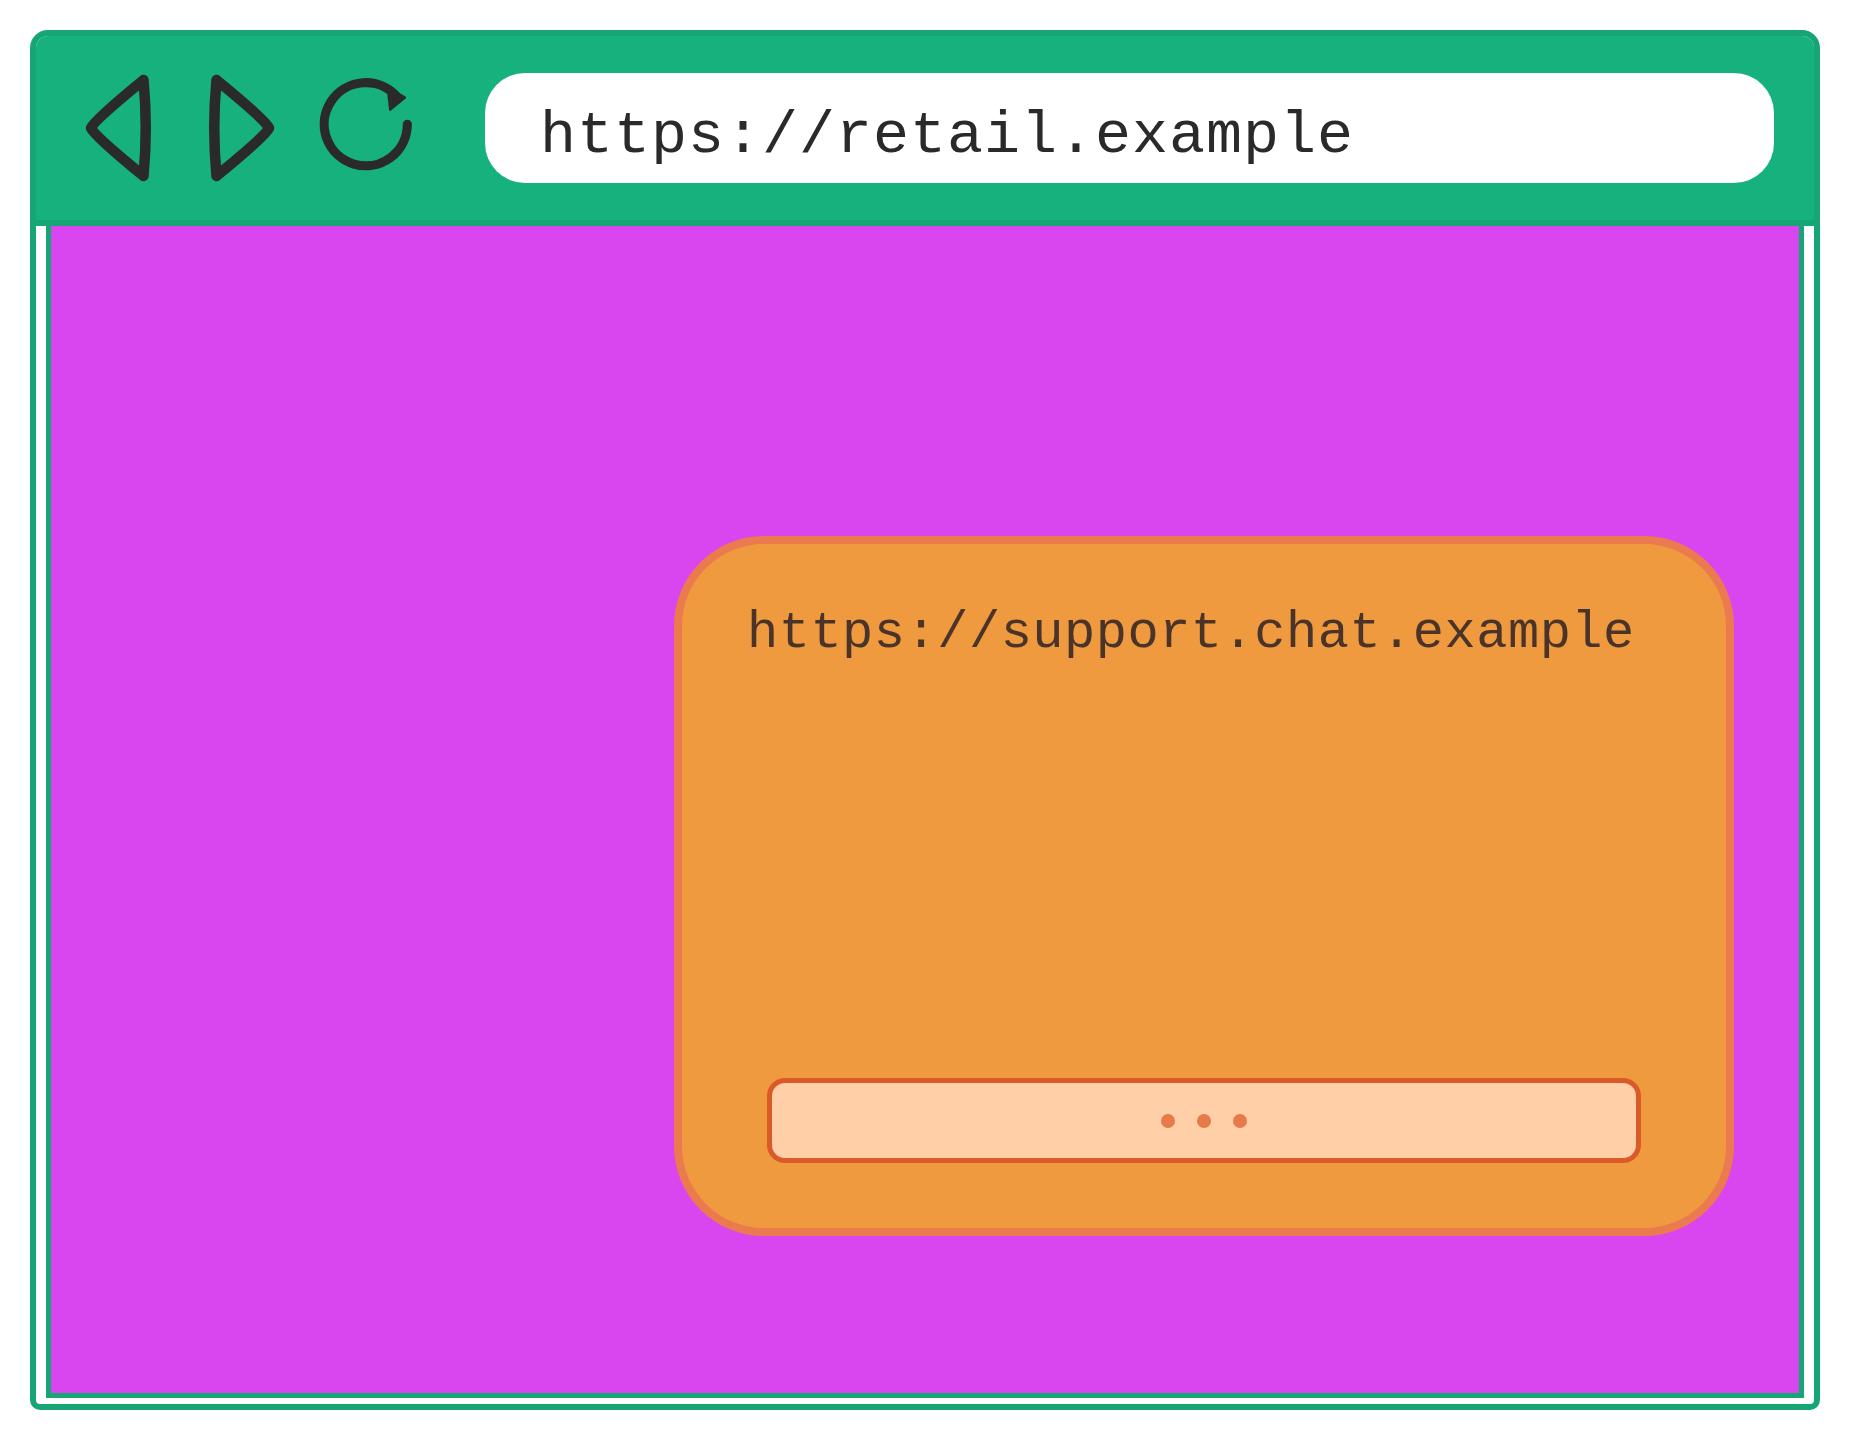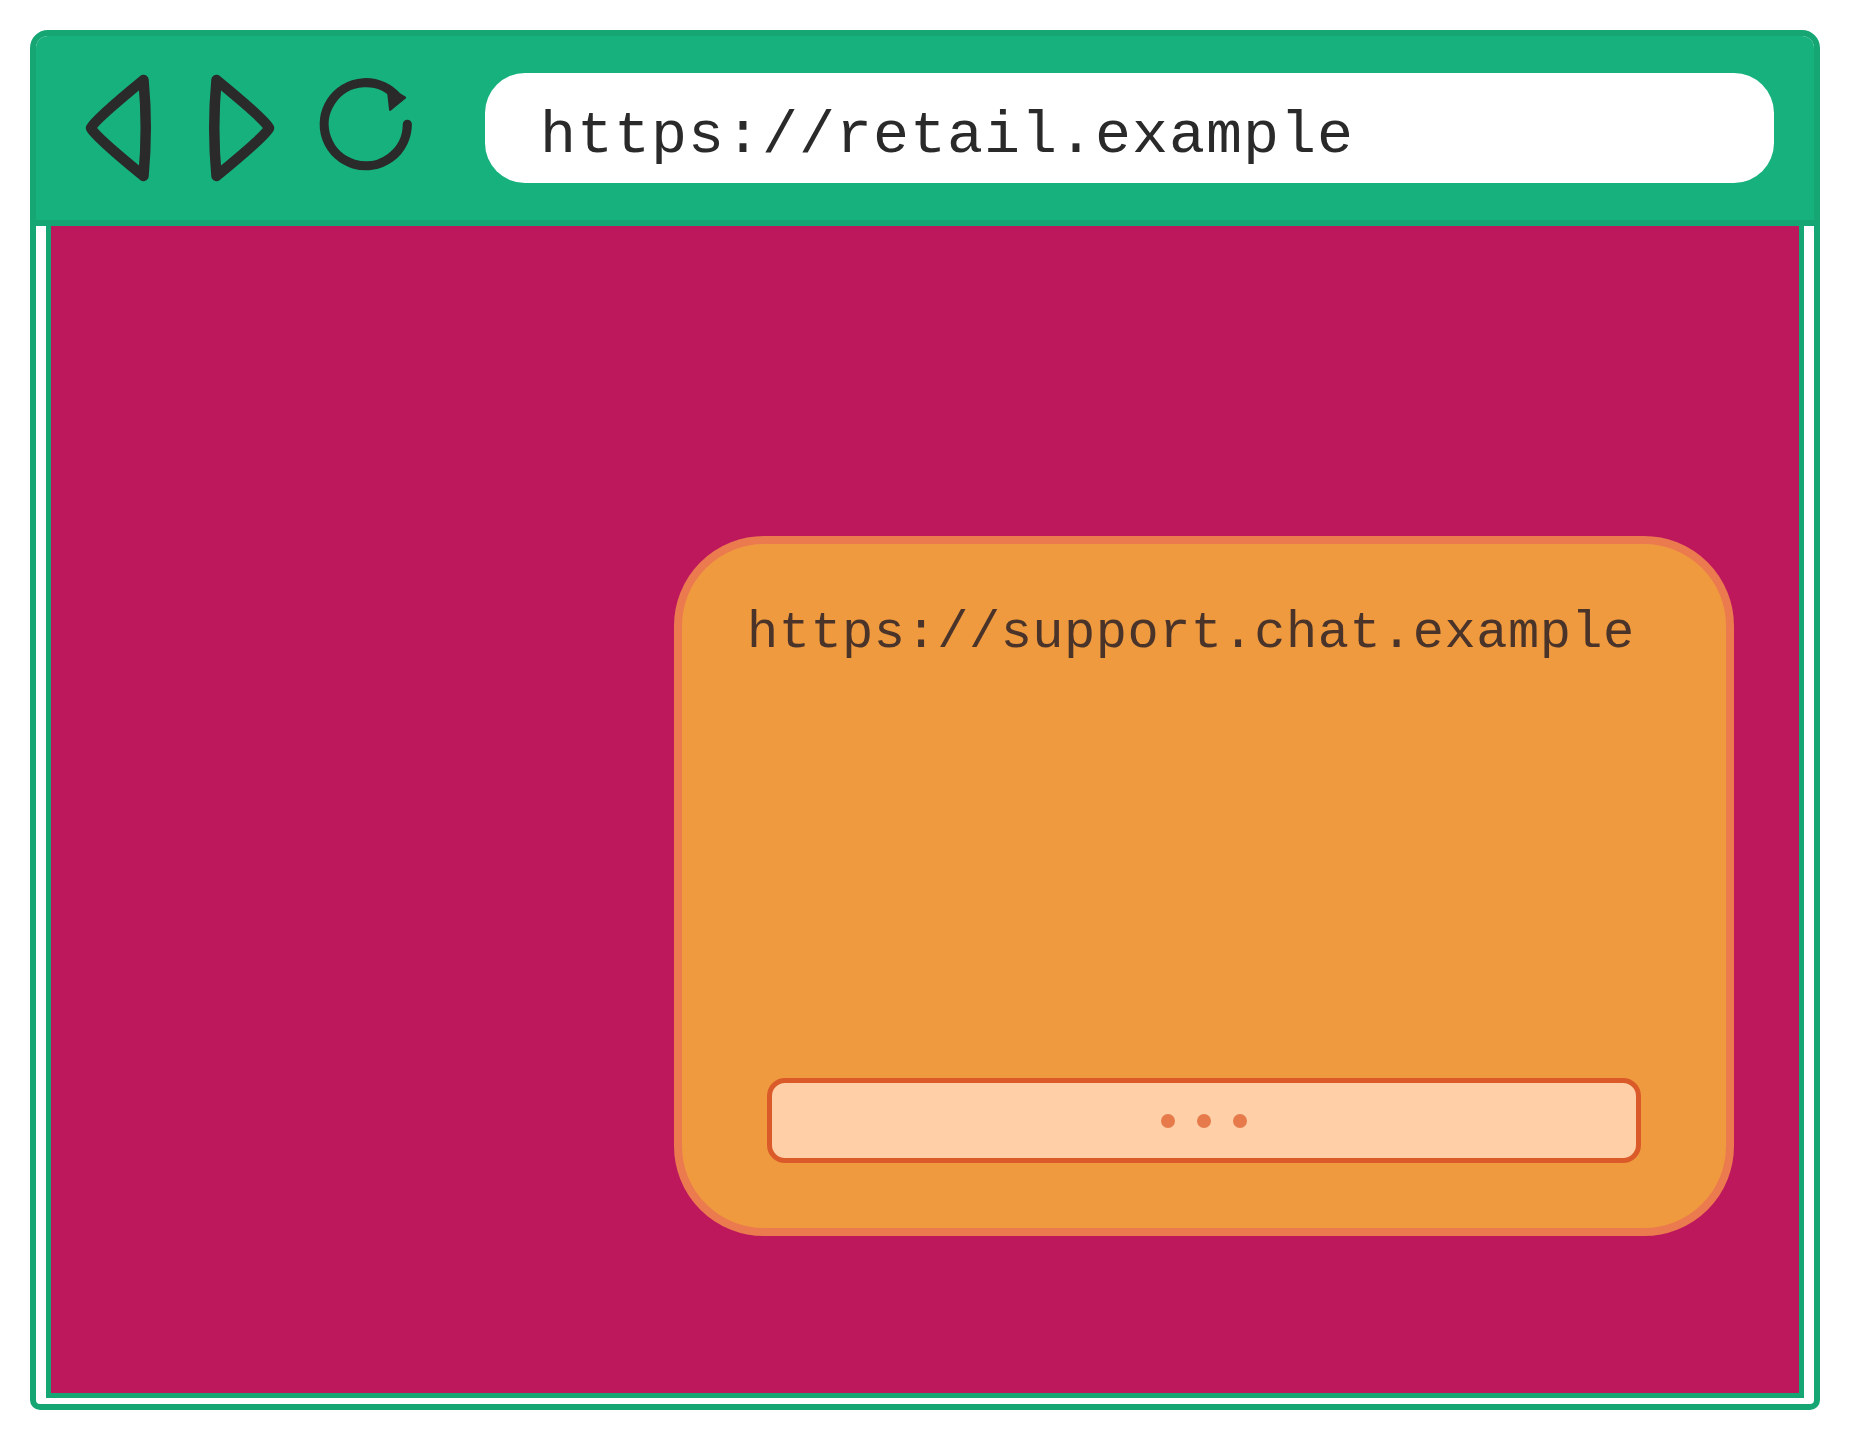--- a/index.html
+++ b/index.html
@@ -62,21 +62,21 @@
     .address-bar-text {
       font-size: 60px;
       color: #2a2a2a;
       font-family: 'Courier New', Courier, monospace;
       letter-spacing: 1px;
       white-space: nowrap;
       margin-top: 15px;
     }
     .viewport {
       position: relative;
-      background: #be185d;
+      background: #d946ef;
       height: calc(100% - 196px);
       width: calc(100% - 20px);
       margin: 0 10px;
       border: 5px solid #15a673;
       border-top: none;
     }
     .chat-widget {
       position: absolute;
       right: 65px;
       top: 310px;

